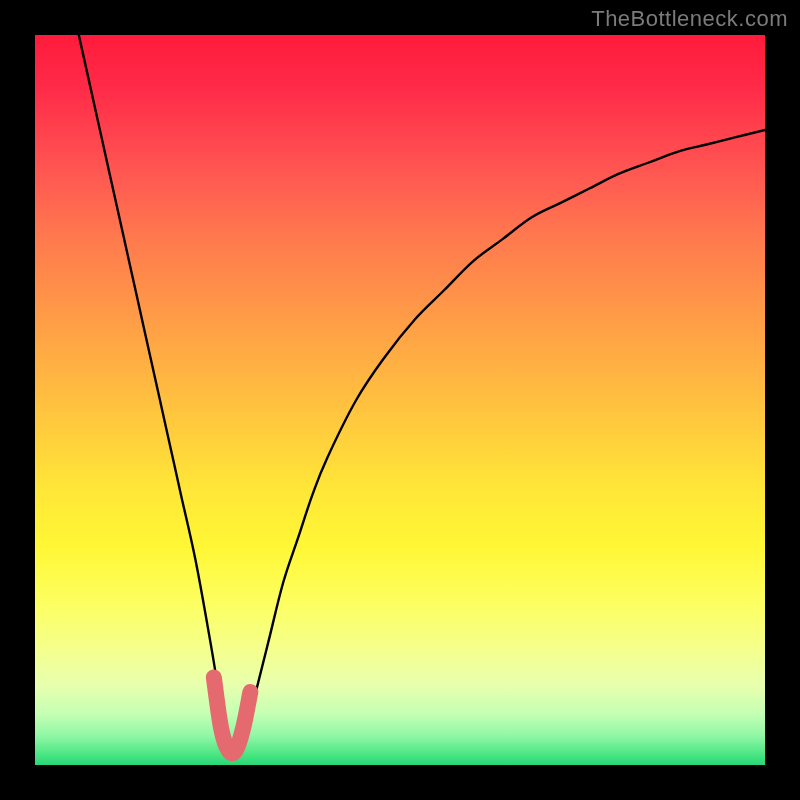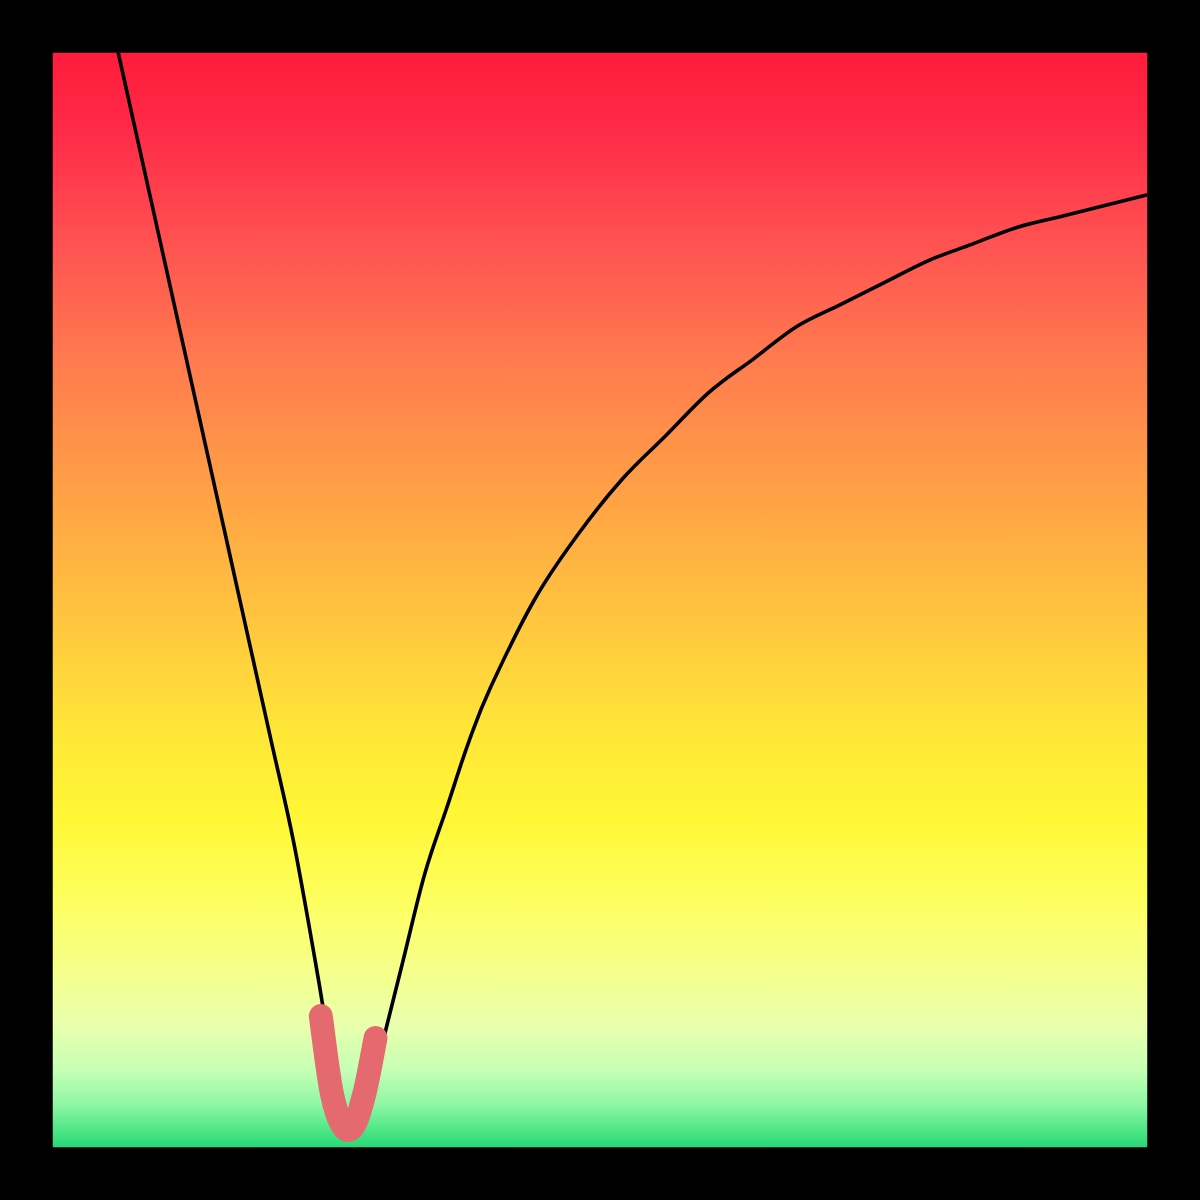--- a/index.html
+++ b/index.html
@@ -69,20 +69,21 @@
     width: 100%;
     height: 100%;
     z-index: 10;
   }
 </style>
 </head>
 <body>
 
 <div class="frame">
 
+  <div class="watermark">TheBottleneck.com</div>
 
   <div class="plot-area">
     <div class="gradient"></div>
 
     <svg class="lines" viewBox="0 0 730 730" preserveAspectRatio="none">
       <path id="curve-path" fill="none" stroke="#000000" stroke-width="2.4" stroke-linecap="round" stroke-linejoin="round" d="M 43.80 0.00 C 46.43 11.83, 53.14 42.05, 58.40 65.70 C 63.66 89.35, 67.74 107.75, 73.00 131.40 C 78.26 155.05, 82.34 173.45, 87.60 197.10 C 92.86 220.75, 96.94 239.15, 102.20 262.80 C 107.46 286.45, 111.54 304.85, 116.80 328.50 C 122.06 352.15, 126.14 370.55, 131.40 394.20 C 136.66 417.85, 140.74 436.25, 146.00 459.90 C 151.26 483.55, 155.34 499.32, 160.60 525.60 C 165.86 551.88, 171.26 583.56, 175.20 605.90 C 179.14 628.24, 179.87 633.93, 182.50 649.70 C 185.13 665.47, 187.17 681.67, 189.80 693.50 C 192.43 705.33, 194.47 711.46, 197.10 715.40 C 199.73 719.34, 201.77 719.34, 204.40 715.40 C 207.03 711.46, 209.07 702.70, 211.70 693.50 C 214.33 684.30, 215.06 680.07, 219.00 664.30 C 222.94 648.53, 228.34 626.92, 233.60 605.90 C 238.86 584.88, 242.94 565.90, 248.20 547.50 C 253.46 529.10, 257.54 519.47, 262.80 503.70 C 268.06 487.93, 272.14 474.35, 277.40 459.90 C 282.66 445.45, 284.12 440.48, 292.00 423.40 C 299.88 406.32, 310.69 383.40, 321.20 365.00 C 331.71 346.60, 339.89 335.65, 350.40 321.20 C 360.91 306.75, 369.09 296.53, 379.60 284.70 C 390.11 272.87, 398.29 266.01, 408.80 255.50 C 419.31 244.99, 427.49 235.50, 438.00 226.30 C 448.51 217.10, 456.69 212.28, 467.20 204.40 C 477.71 196.52, 485.89 189.07, 496.40 182.50 C 506.91 175.93, 515.09 173.16, 525.60 167.90 C 536.11 162.64, 544.29 158.56, 554.80 153.30 C 565.31 148.04, 573.49 143.30, 584.00 138.70 C 594.51 134.10, 602.69 131.69, 613.20 127.75 C 623.71 123.81, 631.89 120.09, 642.40 116.80 C 652.91 113.52, 661.09 112.13, 671.60 109.50 C 682.11 106.87, 690.29 104.83, 700.80 102.20 C 711.31 99.57, 724.74 96.21, 730.00 94.90"></path>
       <path id="highlight-path" fill="none" stroke="#e56a6f" stroke-width="16" stroke-linecap="round" stroke-linejoin="round" d="M 178.85 642.40 C 180.16 651.60, 183.52 680.36, 186.15 693.50 C 188.78 706.64, 190.82 711.46, 193.45 715.40 C 196.08 719.34, 198.12 719.34, 200.75 715.40 C 203.38 711.46, 205.42 704.01, 208.05 693.50 C 210.68 682.99, 214.04 663.57, 215.35 657.00"></path>
     </svg>
   </div>
 

